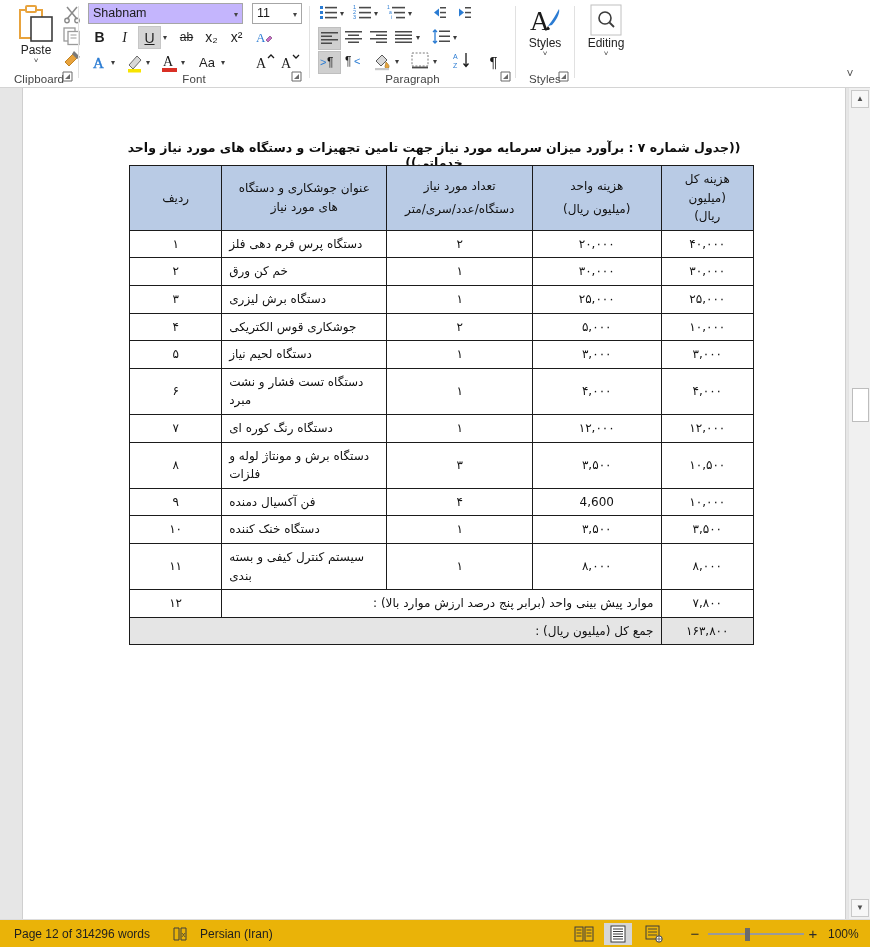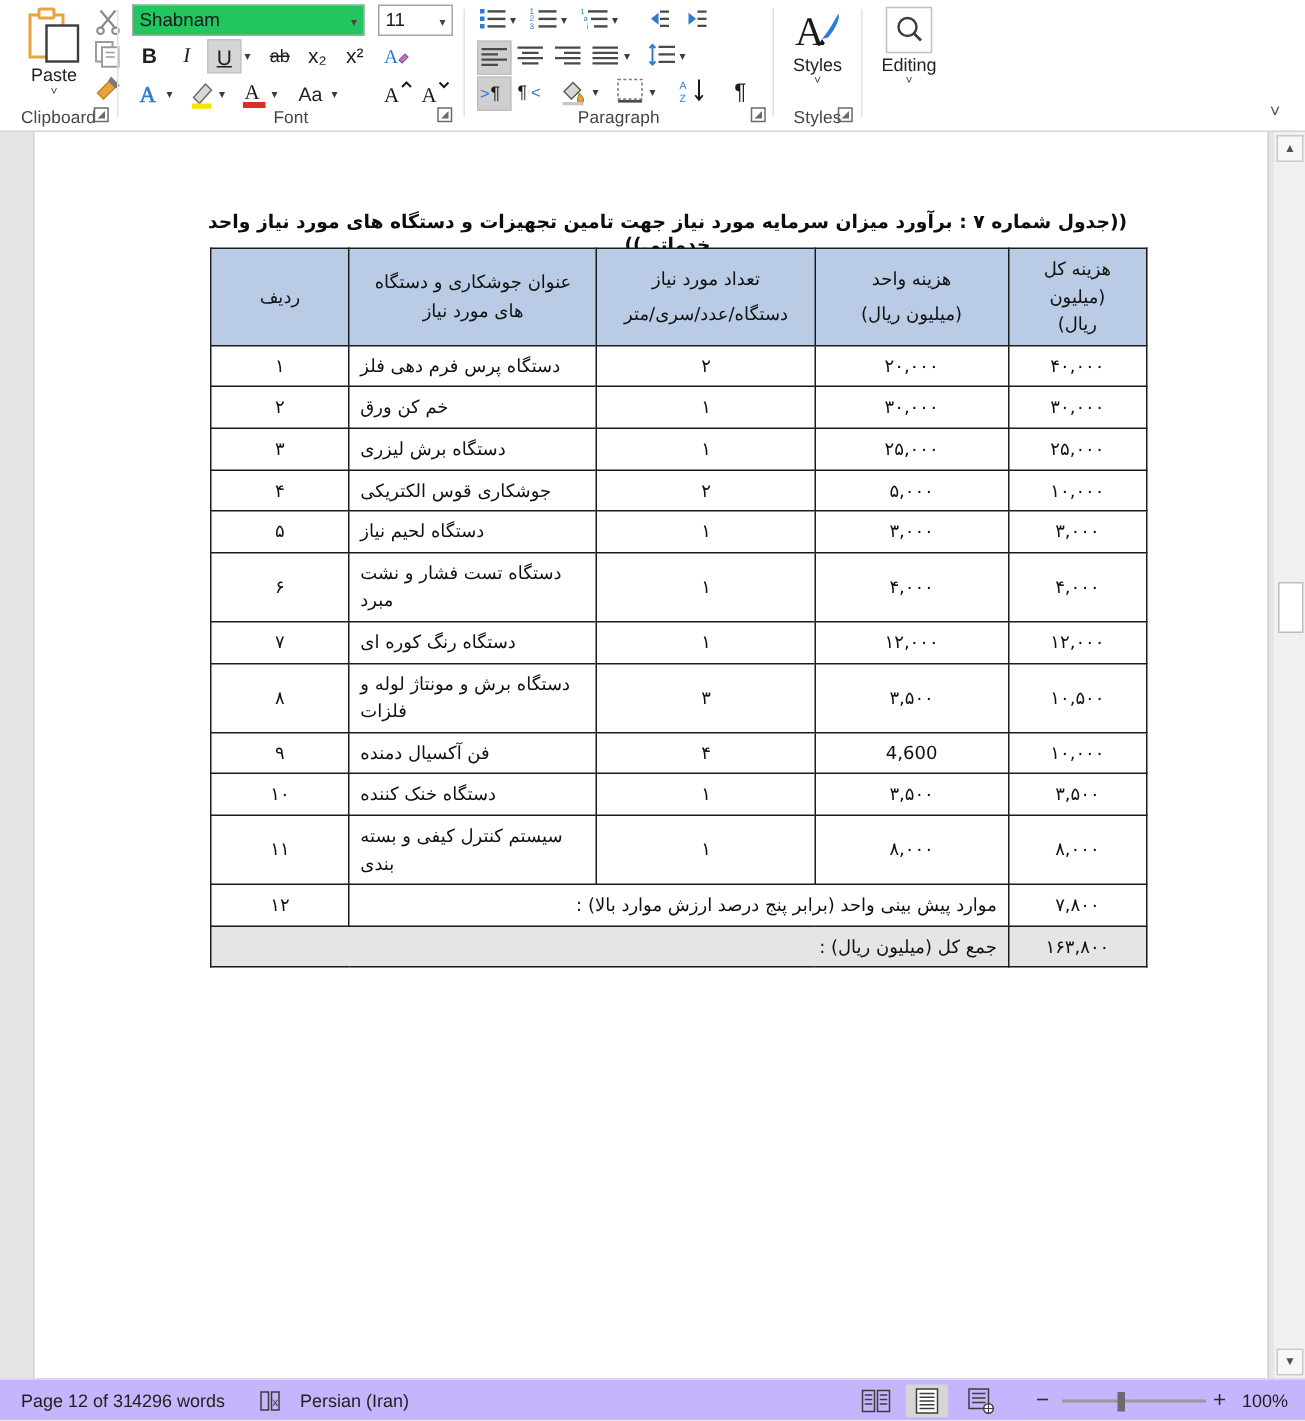--- a/index.html
+++ b/index.html
@@ -33,21 +33,21 @@
   .clipboard{left:0;width:78px;}
   .paste-btn{position:absolute;left:8px;top:4px;width:56px;height:62px;text-align:center;cursor:default;}
   .paste-label{font-size:12px;color:#232323;margin-top:1px;}
   .mini-chev{font-size:8px;color:#3c3c3c;line-height:7px;}
   .cb-mini{position:absolute;width:22px;height:20px;}
 
   
   .fontgrp{left:79px;width:230px;}
   .fname-box{
     position:absolute;left:9px;top:3px;width:155px;height:21px;
-    border:1px solid #a6a6a6;background:#22c55e;box-sizing:border-box;
+    border:1px solid #a6a6a6;background:#c4b5fd;box-sizing:border-box;
     font-size:12.5px;color:#1a1a1a;padding:2px 4px 0 4px;
   }
   .fsize-box{
     position:absolute;left:173px;top:3px;width:50px;height:21px;
     border:1px solid #a6a6a6;background:#fff;box-sizing:border-box;
     font-size:12.5px;color:#1a1a1a;padding:2px 4px 0 4px;
   }
   .cbx-arrow{position:absolute;right:4px;top:6px;font-size:8px;color:#444;}
   .fbtn{
     position:absolute;width:23px;height:23px;text-align:center;
@@ -95,21 +95,21 @@
   }
   .vs-arrow.up{top:2px;}
   .vs-arrow.down{bottom:2px;}
   .vs-thumb{
     position:absolute;left:3px;top:300px;width:17px;height:34px;
     background:#ffffff;border:1px solid #bdbdbd;box-sizing:border-box;
   }
 
   
   .doc{
-    position:absolute;left:11px;top:0;width:824px;height:831px;
+    position:absolute;left:0;top:0;width:824px;height:831px;
     direction:rtl;
   }
   .tbl-title{
     position:absolute;right:93px;top:52px;width:640px;
     text-align:center;
     font-family:"DejaVu Sans","Liberation Sans",sans-serif;
     font-size:12.5px;font-weight:bold;color:#0d0d0d;
     direction:rtl;
   }
   table.maintable{
@@ -137,21 +137,21 @@
   td.c-span{text-align:right;}
   tr.total-row td{background:#e5e5e5;}
   td.c-total-label{text-align:right;}
   td.c-total-value{text-align:center;font-weight:bold;}
   .hdr-sub{display:block;}
   .hdr-gap{display:block;height:5px;}
 
   
   .statusbar{
     position:absolute;left:0;bottom:0;width:870px;height:28px;
-    background:#c4b5fd;border-top:1px solid #dcdcdc;box-sizing:border-box;margin-top:12px;
+    background:#eab308;border-top:1px solid #dcdcdc;box-sizing:border-box;margin-top:12px;
   }
   .sb-item{
     position:absolute;top:0;height:28px;line-height:28px;
     font-size:12px;color:#1f1f1f;white-space:nowrap;
   }
   .sb-view{
     position:absolute;top:3px;width:28px;height:22px;
     box-sizing:border-box;
   }
   .sb-view.active{background:#d6d6d6;}

